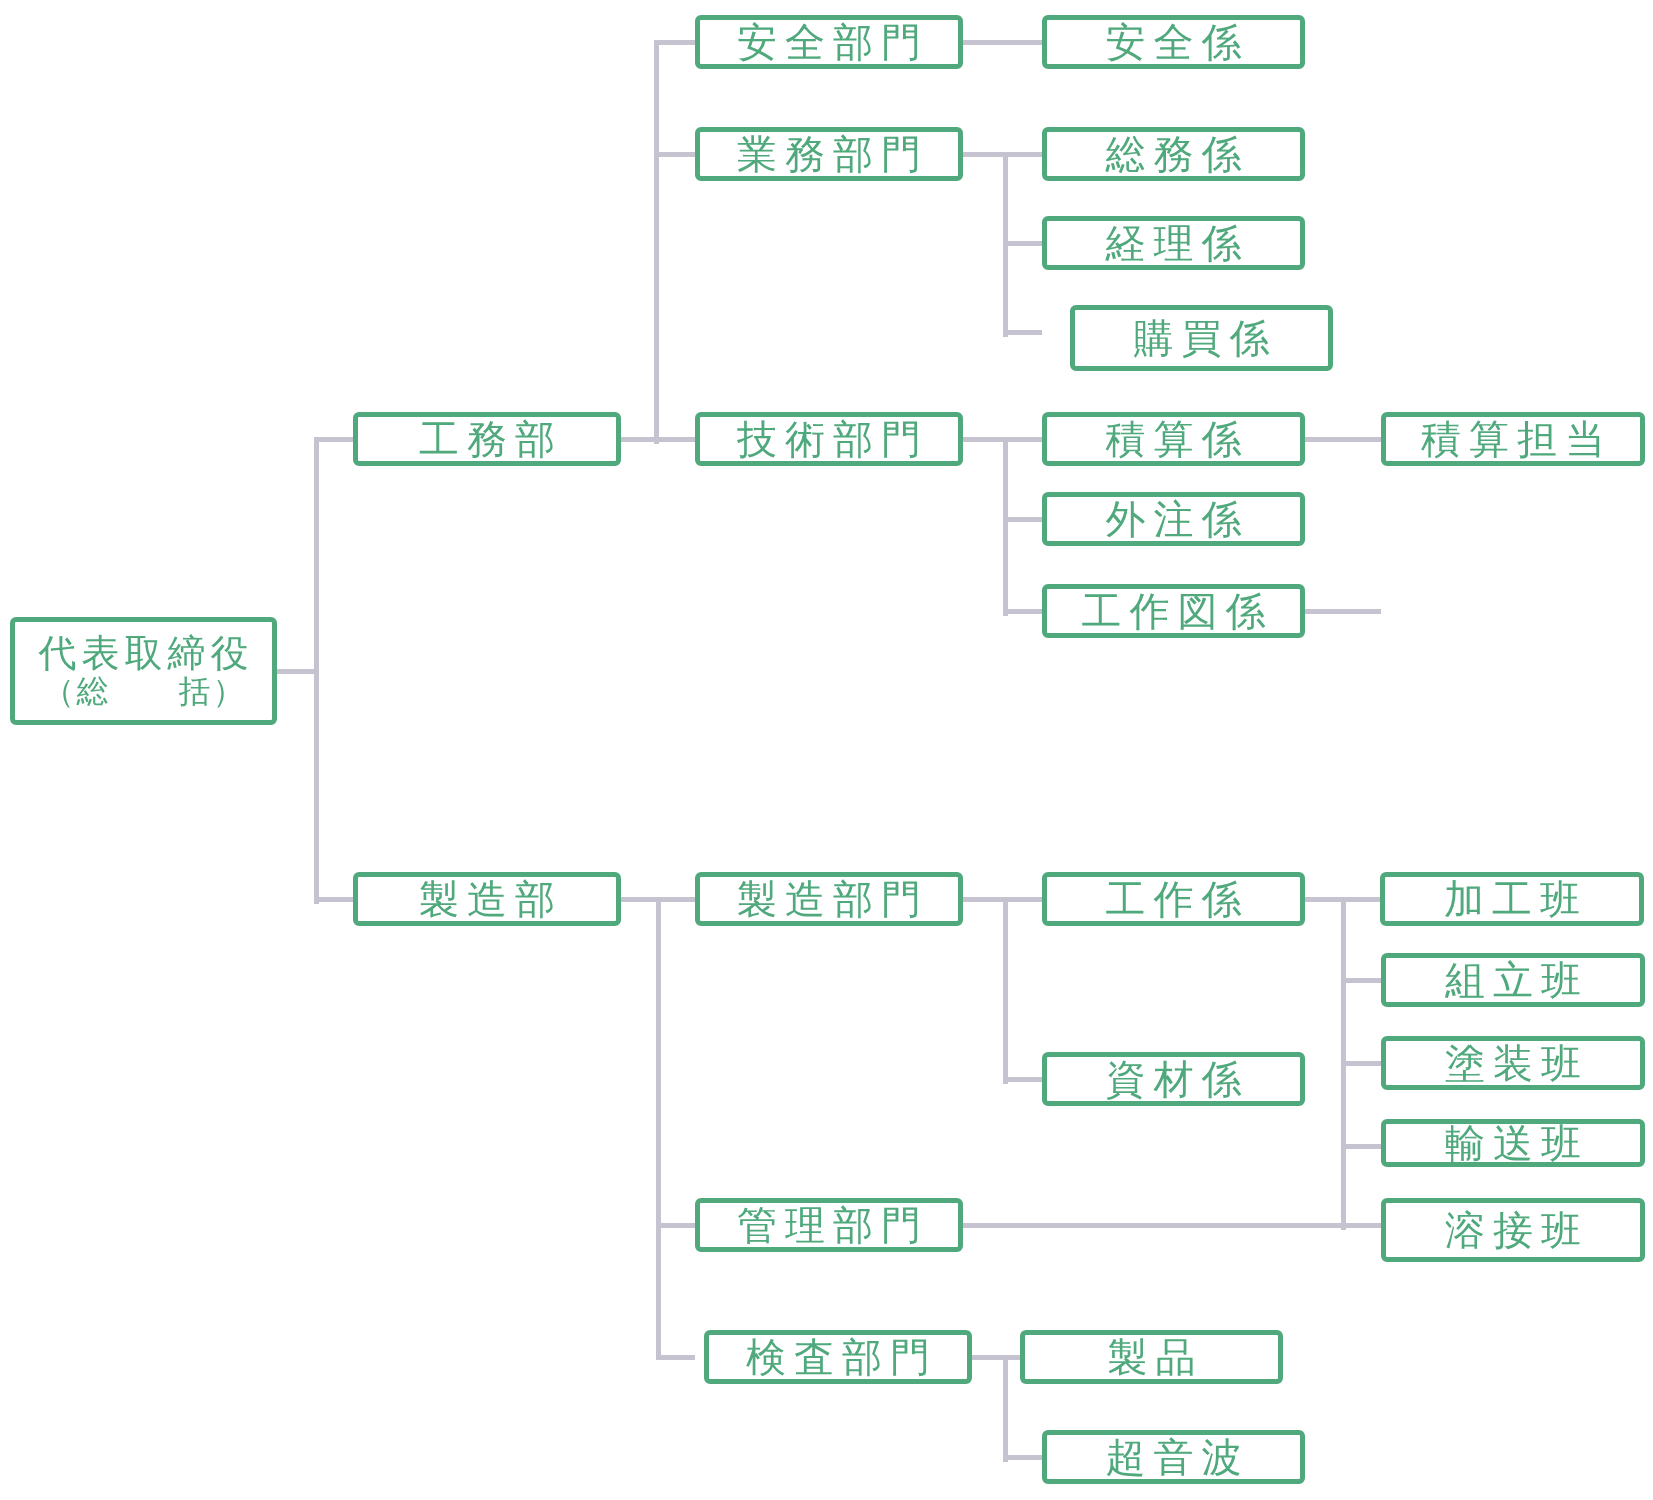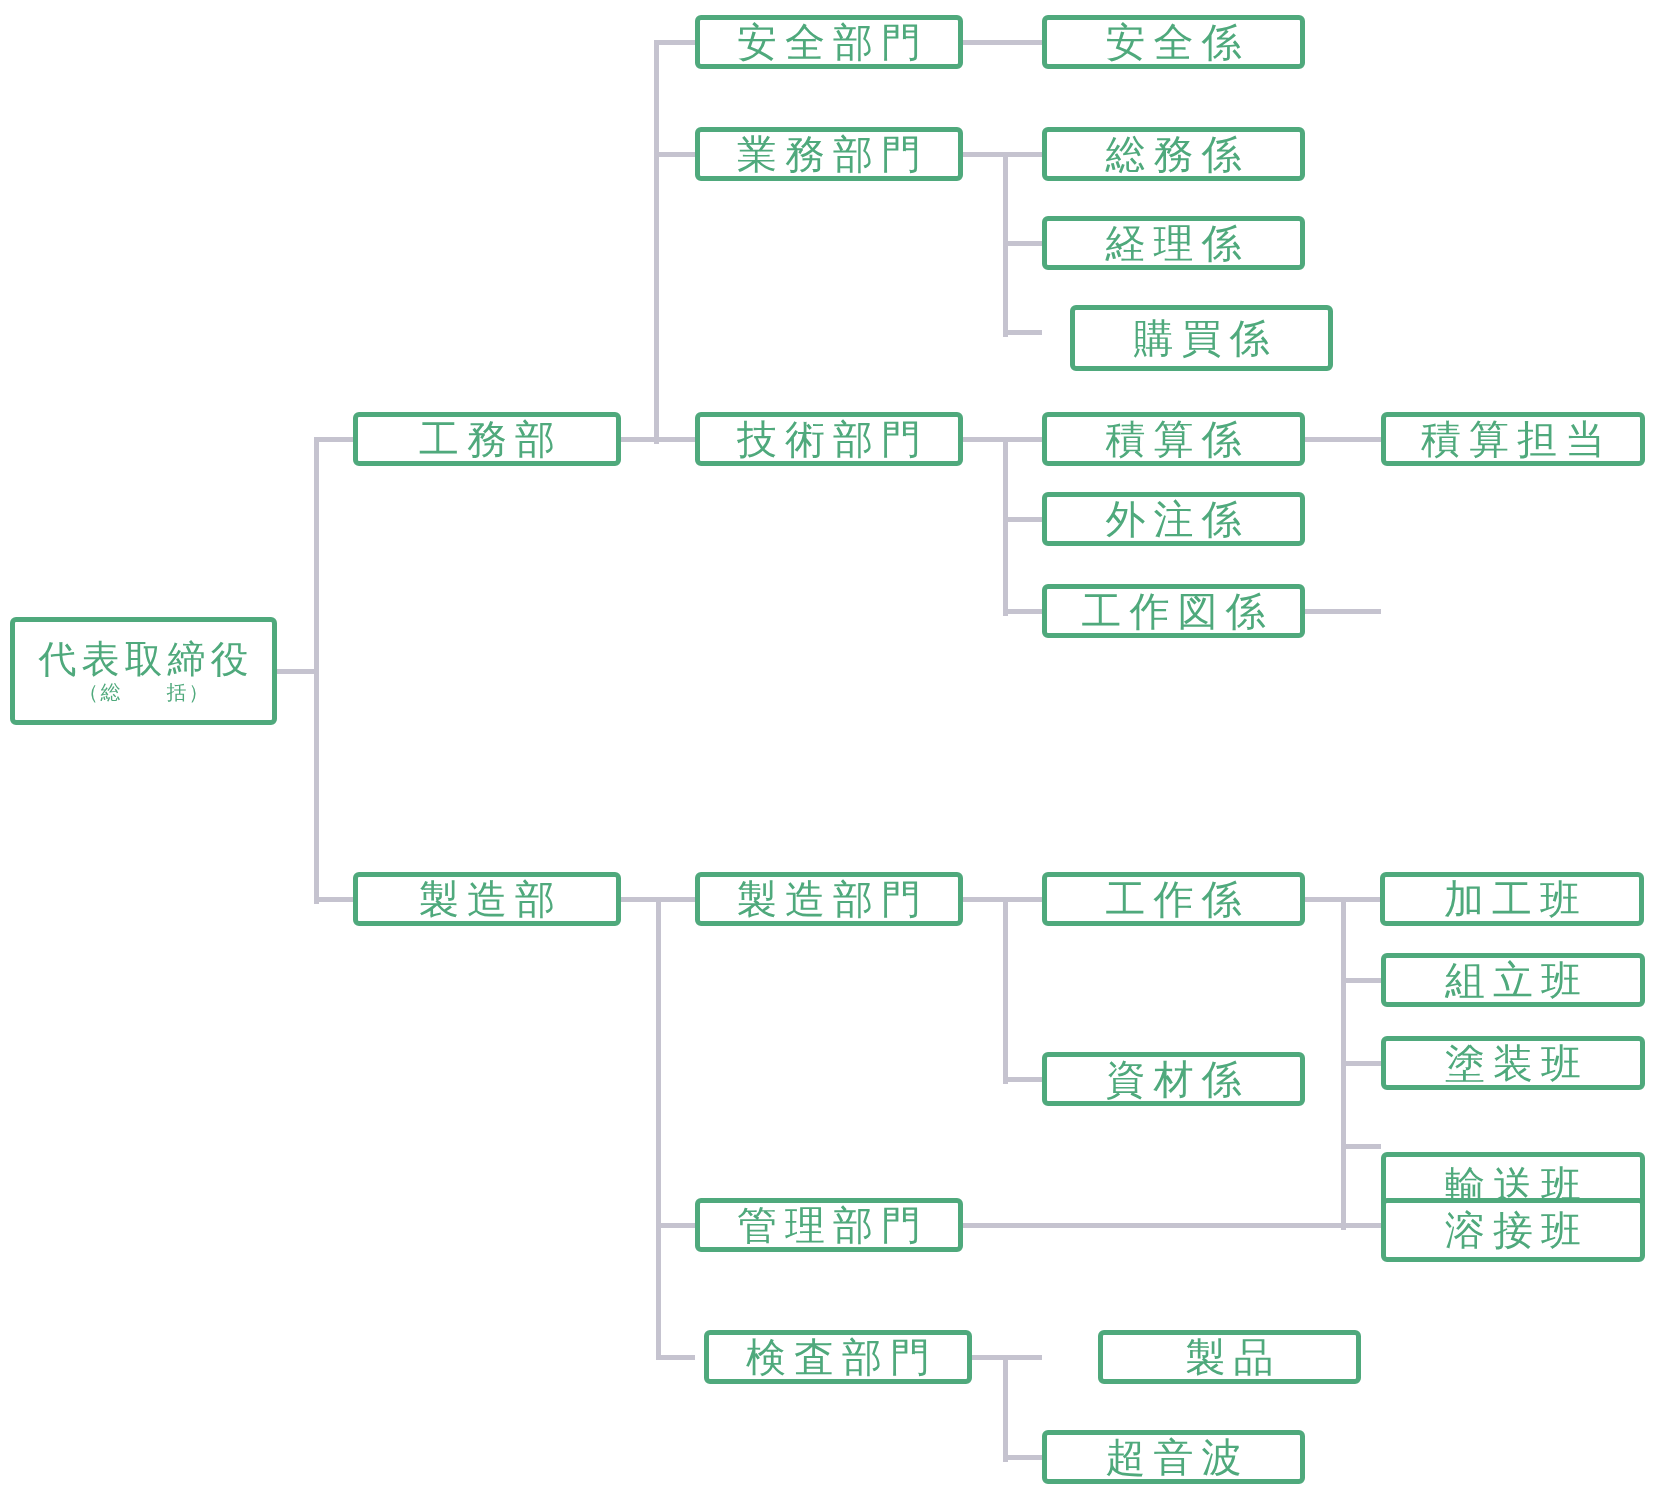--- a/index.html
+++ b/index.html
@@ -33,21 +33,21 @@
     justify-content:center;
     font-size:40px;
     font-weight:500;
     letter-spacing:8px;
     text-indent:8px;
     line-height:1.1;
     white-space:nowrap;
   }
   .node .lbl{display:block;}
   .node.ceo{font-size:38px;letter-spacing:5px;text-indent:5px;}
-  .node.ceo .sub{font-size:20px;letter-spacing:2px;text-indent:2px;}
+  .node.ceo .sub{font-size:32px;letter-spacing:2px;text-indent:2px;}
 </style>
 </head>
 <body>
 
 <div class="canvas">
 
   <div class="cl v" style="left:314px;top:437px;height:467px"></div>
   <div class="cl v" style="left:654px;top:40px;height:404px"></div>
   <div class="cl v" style="left:1003px;top:152px;height:185px"></div>
   <div class="cl v" style="left:1003px;top:437px;height:179px"></div>
@@ -135,39 +135,39 @@
   </div>
   <div class="node" style="left:1042px;top:584px;width:263px;height:54px">
     <span class="lbl">工作図係</span>
   </div>
   <div class="node" style="left:1042px;top:872px;width:263px;height:54px">
     <span class="lbl">工作係</span>
   </div>
   <div class="node" style="left:1042px;top:1052px;width:263px;height:54px">
     <span class="lbl">資材係</span>
   </div>
-  <div class="node" style="left:1098px;top:1330px;width:263px;height:54px">
+  <div class="node" style="left:1020px;top:1330px;width:263px;height:54px">
     <span class="lbl">製品</span>
   </div>
   <div class="node" style="left:1042px;top:1430px;width:263px;height:54px">
     <span class="lbl">超音波</span>
   </div>
 
   <div class="node" style="left:1381px;top:412px;width:264px;height:54px">
     <span class="lbl">積算担当</span>
   </div>
   <div class="node" style="left:1380px;top:872px;width:264px;height:54px">
     <span class="lbl">加工班</span>
   </div>
   <div class="node" style="left:1381px;top:953px;width:264px;height:54px">
     <span class="lbl">組立班</span>
   </div>
   <div class="node" style="left:1381px;top:1036px;width:264px;height:54px">
     <span class="lbl">塗装班</span>
   </div>
-  <div class="node" style="left:1381px;top:1152px;width:264px;height:66px">
+  <div class="node" style="left:1381px;top:1119px;width:264px;height:48px">
     <span class="lbl">輸送班</span>
   </div>
   <div class="node" style="left:1381px;top:1198px;width:264px;height:64px">
     <span class="lbl">溶接班</span>
   </div>
 
 </div>
 
 </body></html>

